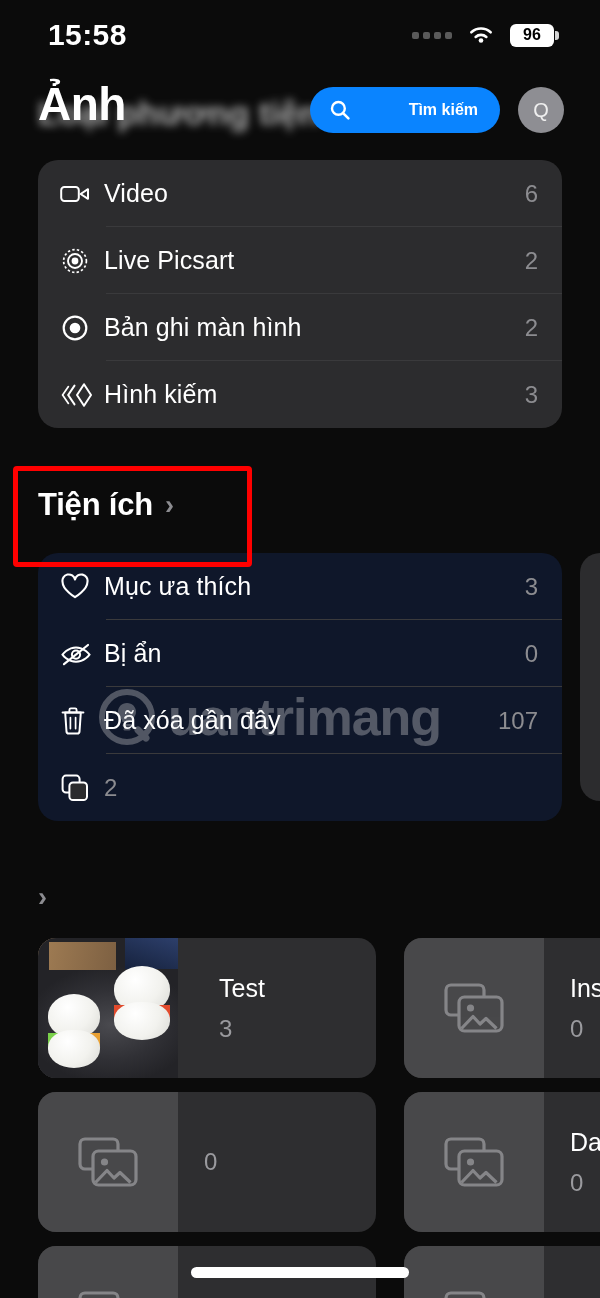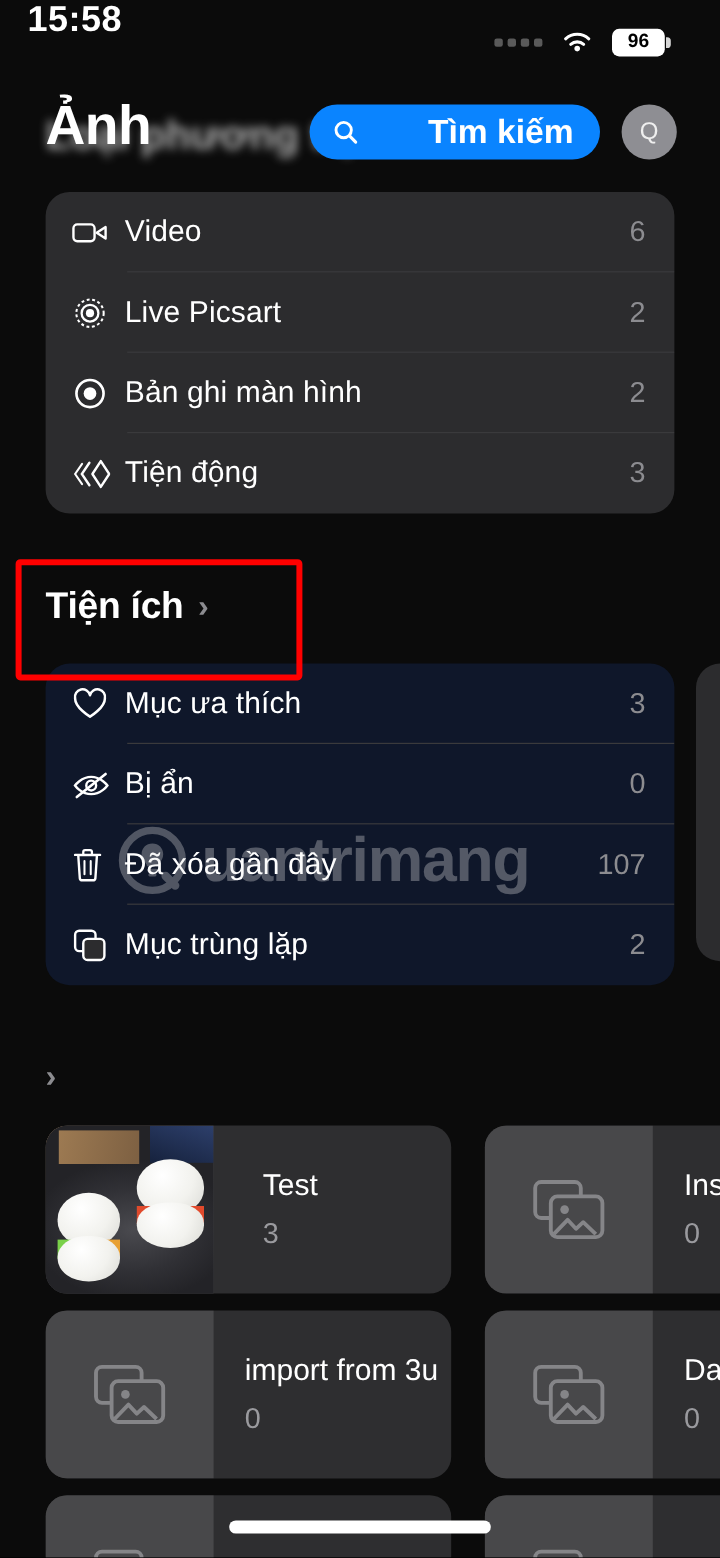--- a/index.html
+++ b/index.html
@@ -9,22 +9,22 @@
     font-family:"Liberation Sans", sans-serif;
     overflow:hidden;
     color:#fff;
     -webkit-font-smoothing:antialiased;
   }
   #phone{ position:relative; width:600px; height:1298px; background:#0b0b0b; overflow:hidden; }
 
   
   .statusbar{
     position:absolute; top:0; left:0; width:600px; height:70px;
-    display:flex; justify-content:space-between;
-    padding:0 46px 0 23px;
+    display:flex; align-items:center; justify-content:space-between;
+    padding:0 46px 0 48px;
   }
   .sb-time{ font-size:30px; font-weight:600; letter-spacing:.4px; color:#fff; }
   .sb-right{ display:flex; align-items:center; gap:14px; }
   .sig-dots{ display:flex; gap:4px; align-items:center; }
   .sig-dots i{ display:block; width:7px; height:7px; border-radius:2px; background:#5a5a5a; }
   .wifi{ width:30px; height:22px; display:block; }
   .battery{
     position:relative; width:44px; height:23px; border-radius:6px;
     background:#fff; display:flex; align-items:center; justify-content:center;
   }
@@ -46,21 +46,21 @@
   .hdr-title{
     position:absolute; left:38px; top:5px;
     font-size:46px; font-weight:700; letter-spacing:-.5px; color:#fff;
   }
   .search-btn{
     position:absolute; right:100px; top:15px;
     height:46px; padding:0 22px 0 18px; border-radius:23px;
     background:#0a84ff; display:flex; align-items:center; gap:9px;
     border:none; cursor:pointer;
   }
-  .search-btn .lbl{ font-size:28px; font-weight:600; color:#fff;margin-left:48px; }
+  .search-btn .lbl{ font-size:16px; font-weight:600; color:#fff;margin-left:48px; }
   .avatar{
     position:absolute; right:36px; top:15px;
     width:46px; height:46px; border-radius:50%;
     background:#8e8e93; display:flex; align-items:center; justify-content:center;
   }
   .avatar span{ font-size:20px; font-weight:500; color:#efefef; }
 
   
   .card{
     position:absolute; left:38px; width:524px;
@@ -230,21 +230,21 @@
     </div>
 
     <div class="row">
       <div class="ico">
         <svg width="32" height="28" viewBox="0 0 32 28">
           <path d="M24 3.2 31 14l-7 10.8L17 14 24 3.2z" stroke="#fff" stroke-width="2" fill="none" stroke-linejoin="round"></path>
           <path d="M14.5 4.6 8.2 14l6.3 9.4" stroke="#fff" stroke-width="2" fill="none" stroke-linecap="round"></path>
           <path d="M8.4 5.6 2.6 14l5.8 8.4" stroke="#fff" stroke-width="1.7" fill="none" stroke-linecap="round"></path>
         </svg>
       </div>
-      <div class="name">Tiện động</div>
+      <div class="name">Hình kiếm</div>
       <div class="count">3</div>
     </div>
   </div>
 
   <div class="sect" style="top:487px;text-align:center;">
     <span class="t">Tiện ích</span>
     <span class="chev">›</span>
   </div>
 
   <div class="peek" style="top:553px; height:248px;"></div>
@@ -286,21 +286,20 @@
       <div class="count">107</div>
     </div>
 
     <div class="row">
       <div class="ico">
         <svg width="30" height="30" viewBox="0 0 30 30">
           <rect x="2.6" y="2.6" width="17" height="17" rx="3.4" stroke="#fff" stroke-width="2" fill="none"></rect>
           <rect x="9.4" y="9.4" width="17.6" height="17.6" rx="3.6" stroke="#fff" stroke-width="2" fill="#2c2c2e"></rect>
         </svg>
       </div>
-      <div class="name">Mục trùng lặp</div>
       <div class="count">2</div>
     </div>
   </div>
 
   <div class="annot" style="left:13px; top:466px; width:239px; height:101px;"></div>
 
   <div class="wm">
     <svg width="62" height="62" viewBox="0 0 62 62">
       <circle cx="31" cy="31" r="25" stroke="#e8e8e8" stroke-width="6" fill="none"></circle>
       <path d="M42 44l8 8" stroke="#e8e8e8" stroke-width="7" stroke-linecap="round"></path>
@@ -351,21 +350,20 @@
   <div class="album" style="left:38px; top:1092px; width:338px;">
     <div class="thumb">
       <svg class="ph-icon" width="62" height="52" viewBox="0 0 62 52">
         <rect x="3" y="3" width="38" height="30" rx="5" stroke="#b8b8bc" stroke-width="3.2" fill="none"></rect>
         <rect x="16" y="15" width="43" height="34" rx="5.5" stroke="#b8b8bc" stroke-width="3.2" fill="#48484a"></rect>
         <circle cx="27.5" cy="26" r="3.6" fill="#b8b8bc"></circle>
         <path d="M18.5 46.5 30 34.5l7 7.5 6-5.5 10.5 10" stroke="#b8b8bc" stroke-width="3.2" fill="none" stroke-linejoin="round"></path>
       </svg>
     </div>
     <div class="meta">
-      <div class="an">import from 3u</div>
       <div class="ac">0</div>
     </div>
   </div>
 
   <div class="album" style="left:404px; top:1092px; width:338px;">
     <div class="thumb">
       <svg class="ph-icon" width="62" height="52" viewBox="0 0 62 52">
         <rect x="3" y="3" width="38" height="30" rx="5" stroke="#b8b8bc" stroke-width="3.2" fill="none"></rect>
         <rect x="16" y="15" width="43" height="34" rx="5.5" stroke="#b8b8bc" stroke-width="3.2" fill="#48484a"></rect>
         <circle cx="27.5" cy="26" r="3.6" fill="#b8b8bc"></circle>

